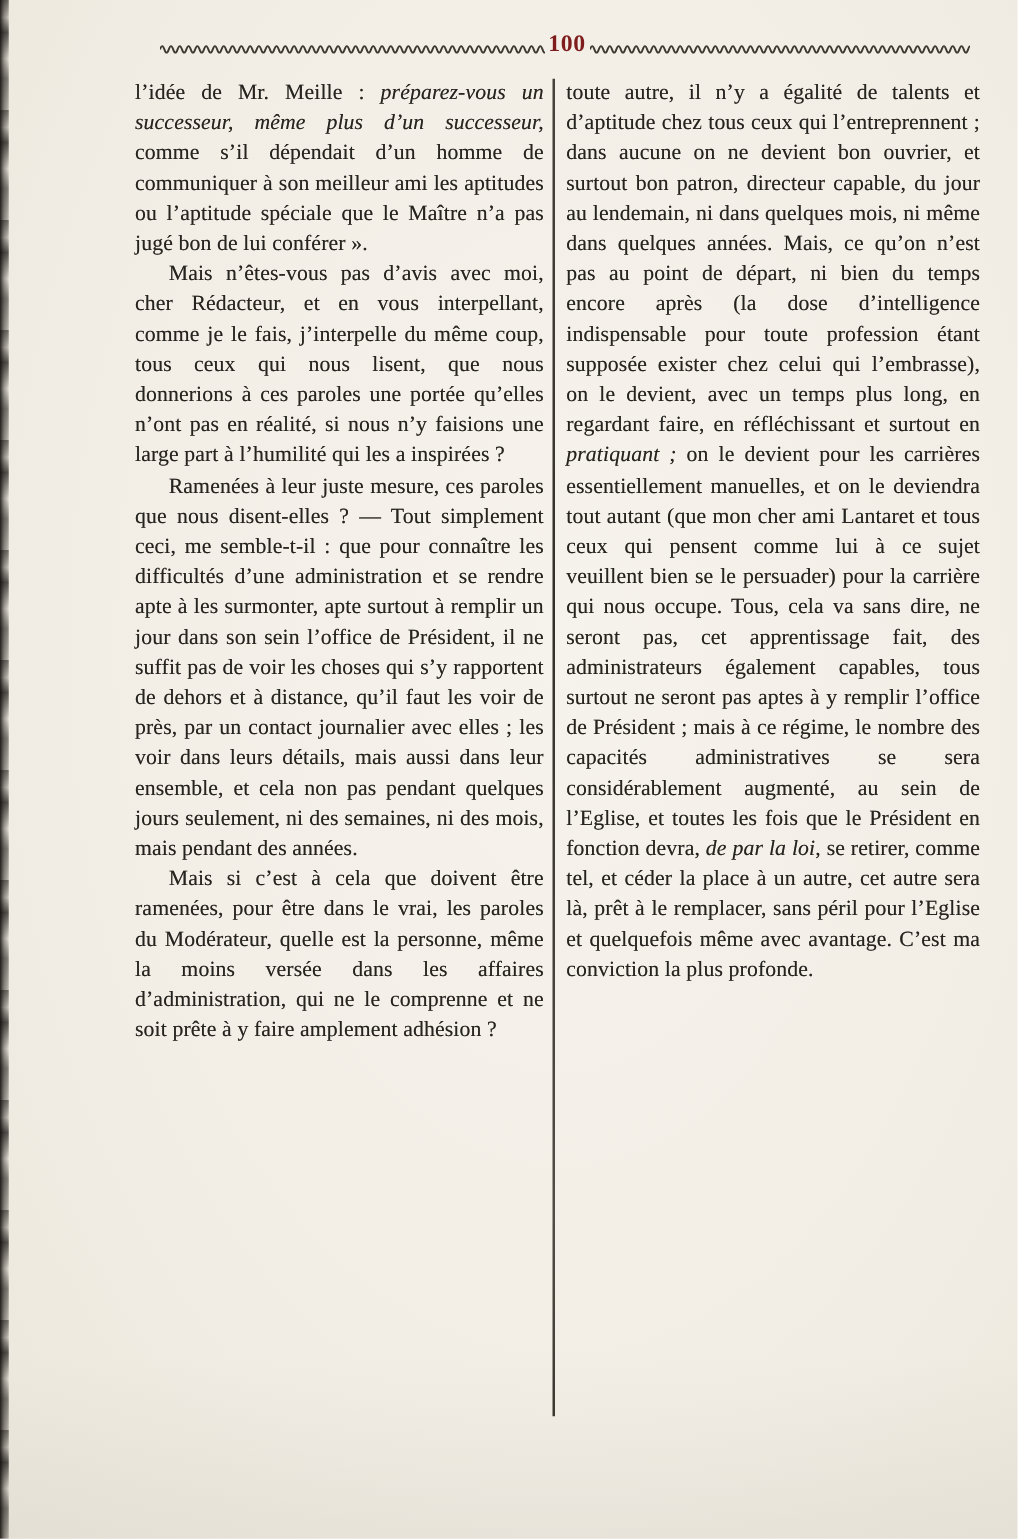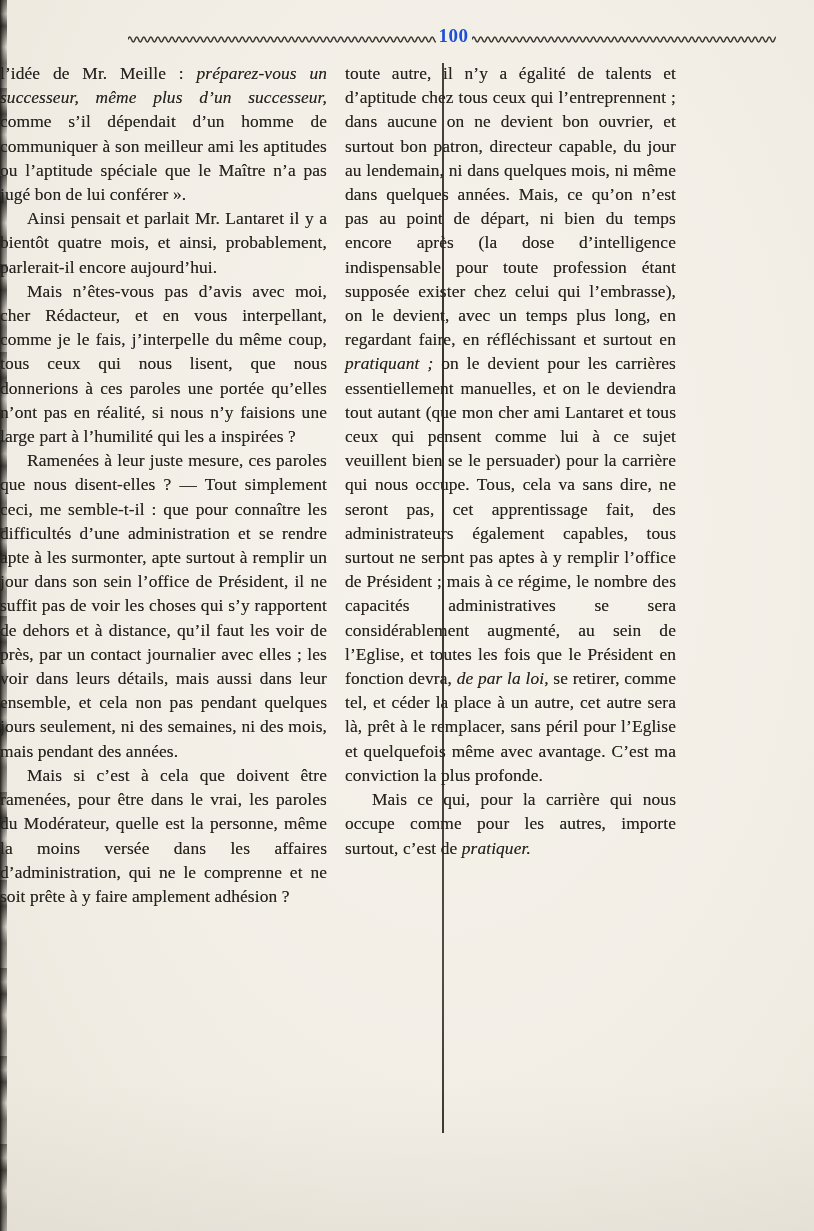--- a/index.html
+++ b/index.html
@@ -34,28 +34,29 @@
     margin: 27px 38px 0 128px;
     height: 22px;
   }
   .wave { flex: 1 1 auto; height: 11px; display: block; }
   .wave path { fill: none; stroke: #3c3931; stroke-width: 1.5; }
   .pagenum {
     flex: 0 0 auto;
     font-size: 19px;
     font-weight: 700;
     letter-spacing: 0.5px;
-    color: #1d4ed8;
+    color: #7f1d1d;
     margin: 0 3px 4px 3px;
   }
 
   .columns {
     position: relative;
     display: flex;
     margin-top: 12px;
+    padding-left: 108px;
     height: 1122px;
     overflow: hidden;
   }
   .col {
     text-align: justify;
     font-size: 17.4px;
     line-height: 24.2px;
     letter-spacing: 0.1px;
     text-shadow: 0 0 0.5px rgba(42,39,32,0.55);
   }
@@ -86,23 +87,21 @@
     </svg>
   <span class="pagenum">100</span>
   <svg class="wave" preserveAspectRatio="none" aria-hidden="true" viewBox="0 0 303 11">
       <path d="M0 6.5 q1.75 -5.2 3.5 0 q1.75 5.2 3.5 0 q1.75 -5.2 3.5 0 q1.75 5.2 3.5 0 q1.75 -5.2 3.5 0 q1.75 5.2 3.5 0 q1.75 -5.2 3.5 0 q1.75 5.2 3.5 0 q1.75 -5.2 3.5 0 q1.75 5.2 3.5 0 q1.75 -5.2 3.5 0 q1.75 5.2 3.5 0 q1.75 -5.2 3.5 0 q1.75 5.2 3.5 0 q1.75 -5.2 3.5 0 q1.75 5.2 3.5 0 q1.75 -5.2 3.5 0 q1.75 5.2 3.5 0 q1.75 -5.2 3.5 0 q1.75 5.2 3.5 0 q1.75 -5.2 3.5 0 q1.75 5.2 3.5 0 q1.75 -5.2 3.5 0 q1.75 5.2 3.5 0 q1.75 -5.2 3.5 0 q1.75 5.2 3.5 0 q1.75 -5.2 3.5 0 q1.75 5.2 3.5 0 q1.75 -5.2 3.5 0 q1.75 5.2 3.5 0 q1.75 -5.2 3.5 0 q1.75 5.2 3.5 0 q1.75 -5.2 3.5 0 q1.75 5.2 3.5 0 q1.75 -5.2 3.5 0 q1.75 5.2 3.5 0 q1.75 -5.2 3.5 0 q1.75 5.2 3.5 0 q1.75 -5.2 3.5 0 q1.75 5.2 3.5 0 q1.75 -5.2 3.5 0 q1.75 5.2 3.5 0 q1.75 -5.2 3.5 0 q1.75 5.2 3.5 0 q1.75 -5.2 3.5 0 q1.75 5.2 3.5 0 q1.75 -5.2 3.5 0 q1.75 5.2 3.5 0 q1.75 -5.2 3.5 0 q1.75 5.2 3.5 0 q1.75 -5.2 3.5 0 q1.75 5.2 3.5 0 q1.75 -5.2 3.5 0 q1.75 5.2 3.5 0 q1.75 -5.2 3.5 0 q1.75 5.2 3.5 0 q1.75 -5.2 3.5 0 q1.75 5.2 3.5 0 q1.75 -5.2 3.5 0 q1.75 5.2 3.5 0 q1.75 -5.2 3.5 0 q1.75 5.2 3.5 0 q1.75 -5.2 3.5 0 q1.75 5.2 3.5 0 q1.75 -5.2 3.5 0 q1.75 5.2 3.5 0 q1.75 -5.2 3.5 0 q1.75 5.2 3.5 0 q1.75 -5.2 3.5 0 q1.75 5.2 3.5 0 q1.75 -5.2 3.5 0 q1.75 5.2 3.5 0 q1.75 -5.2 3.5 0 q1.75 5.2 3.5 0 q1.75 -5.2 3.5 0 q1.75 5.2 3.5 0 q1.75 -5.2 3.5 0 q1.75 5.2 3.5 0 q1.75 -5.2 3.5 0 q1.75 5.2 3.5 0 q1.75 -5.2 3.5 0 q1.75 5.2 3.5 0 q1.75 -5.2 3.5 0 q1.75 5.2 3.5 0 q1.75 -5.2 3.5 0 q1.75 5.2 3.5 0 q1.75 -5.2 3.5 0 q1.75 5.2 3.5 0"></path>
     </svg>
 </header>
 
 <main class="columns">
   <section class="col col-left">
       <p class="para no-indent"><span>l’idée de Mr. Meille : </span><em>préparez-vous un successeur, même plus d’un successeur,</em><span> comme s’il dépendait d’un homme de communiquer à son meilleur ami les aptitudes ou l’aptitude spéciale que le Maître n’a pas jugé bon de lui conférer ».</span></p>
-      <p class="para"><span>Ainsi pensait et parlait Mr. Lantaret il y a bientôt quatre mois, et ainsi, probablement, parlerait-il encore aujourd’hui.</span></p>
       <p class="para"><span>Mais n’êtes-vous pas d’avis avec moi, cher Rédacteur, et en vous interpellant, comme je le fais, j’interpelle du même coup, tous ceux qui nous lisent, que nous donnerions à ces paroles une portée qu’elles n’ont pas en réalité, si nous n’y faisions une large part à l’humilité qui les a inspirées ?</span></p>
       <p class="para"><span>Ramenées à leur juste mesure, ces paroles que nous disent-elles ? — Tout simplement ceci, me semble-t-il : que pour connaître les difficultés d’une administration et se rendre apte à les surmonter, apte surtout à remplir un jour dans son sein l’office de Président, il ne suffit pas de voir les choses qui s’y rapportent de dehors et à distance, qu’il faut les voir de près, par un contact journalier avec elles ; les voir dans leurs détails, mais aussi dans leur ensemble, et cela non pas pendant quelques jours seulement, ni des semaines, ni des mois, mais pendant des années.</span></p>
       <p class="para"><span>Mais si c’est à cela que doivent être ramenées, pour être dans le vrai, les paroles du Modérateur, quelle est la personne, même la moins versée dans les affaires d’administration, qui ne le comprenne et ne soit prête à y faire amplement adhésion ?</span></p>
     </section>
   <div class="divider"></div>
   <section class="col col-right">
       <p class="para no-indent"><span>toute autre, il n’y a égalité de talents et d’aptitude chez tous ceux qui l’entreprennent ; dans aucune on ne devient bon ouvrier, et surtout bon patron, directeur capable, du jour au lendemain, ni dans quelques mois, ni même dans quelques années. Mais, ce qu’on n’est pas au point de départ, ni bien du temps encore après (la dose d’intelligence indispensable pour toute profession étant supposée exister chez celui qui l’embrasse), on le devient, avec un temps plus long, en regardant faire, en réfléchissant et surtout en </span><em>pratiquant ;</em><span> on le devient pour les carrières essentiellement manuelles, et on le deviendra tout autant (que mon cher ami Lantaret et tous ceux qui pensent comme lui à ce sujet veuillent bien se le persuader) pour la carrière qui nous occupe. Tous, cela va sans dire, ne seront pas, cet apprentissage fait, des administrateurs également capables, tous surtout ne seront pas aptes à y remplir l’office de Président ; mais à ce régime, le nombre des capacités administratives se sera considérablement augmenté, au sein de l’Eglise, et toutes les fois que le Président en fonction devra, </span><em>de par la loi,</em><span> se retirer, comme tel, et céder la place à un autre, cet autre sera là, prêt à le remplacer, sans péril pour l’Eglise et quelquefois même avec avantage. C’est ma conviction la plus profonde.</span></p>
-      <p class="para"><span>Mais ce qui, pour la carrière qui nous occupe comme pour les autres, importe surtout, c’est de </span><em>pratiquer.</em></p>
     </section>
 </main>
 
 </body></html>

